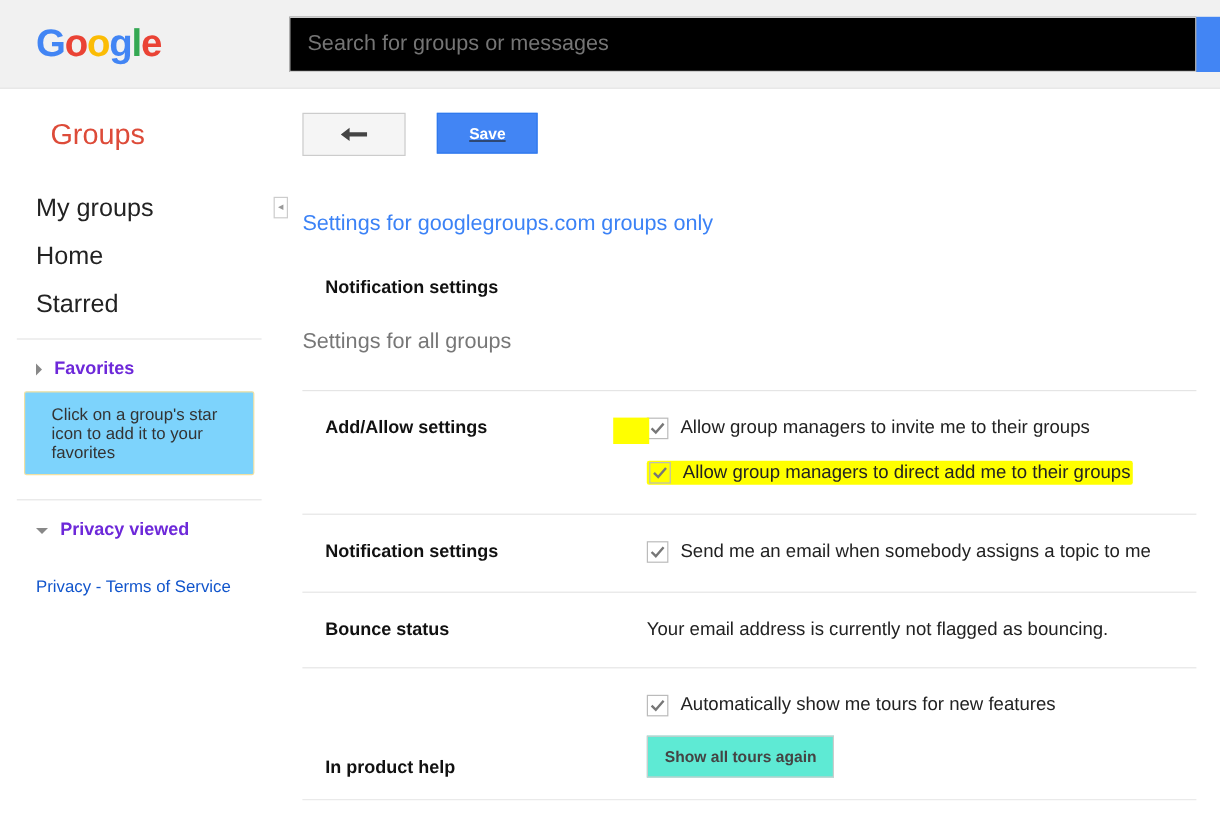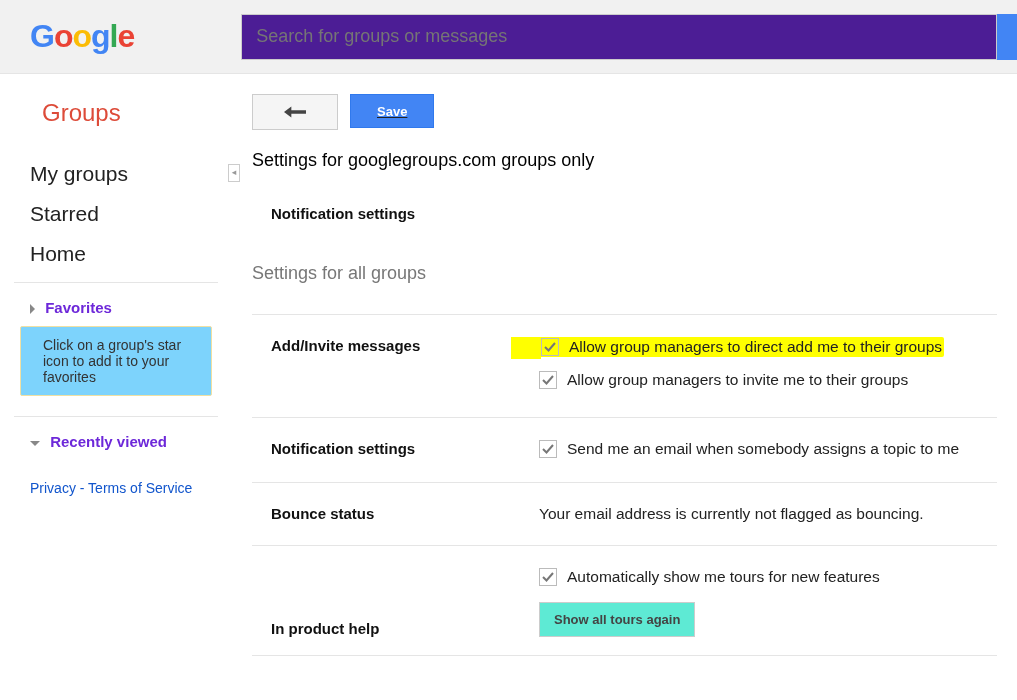--- a/index.html
+++ b/index.html
@@ -35,21 +35,21 @@
     margin-left: 95px;
     flex: 1;
     display: flex;
     align-items: center;
     height: 46px;
   }
   .searchbox {
     flex:1;
     height: 44px;
     border:1px solid #ccc;
-    background:#4c1d95;
+    background:#000000;
     font-size:18px;
     color:#888;
     padding: 0 14px;
     outline:none;
   }
   .searchbtn {
     width: 20px;
     height:46px;
     background:#4285F4;
   }
@@ -136,21 +136,21 @@
     font-size:14px;
   }
   .footer-links a { color:#1155cc; text-decoration:none; }
   .footer-links .sep { color:#1155cc; }
   .main {
     flex:1;
     padding: 20px 0 0 20px;
   }
   .toolbar {
     display:flex;
-    gap:12px;
+    gap:26px;
     text-decoration:underline;
   }
   .btn-back {
     width:84px; height:34px;
     border:1px solid #ccc;
     background:#f5f5f5;
     display:flex; align-items:center; justify-content:center;
     cursor:pointer;
   }
   .btn-back svg { width:22px; height:14px; }
@@ -158,23 +158,23 @@
     height:34px;
     padding:0 26px;
     background:#4285F4;
     border:1px solid #3079ed;
     color:#fff;
     font-weight:bold;
     font-size:13px;
     cursor:pointer;
   }
   .page-sub {
-    margin-top: 20px;
+    margin-top: 46px;
     font-size:18px;
-    color:#000000;
+    color:#3b82f6;
   }
   .section-sub {
     font-size:18px;
     color:#777;
   }
   .setting-block {
     display:flex;
     margin-top: 34px;
   }
   .setting-label {
@@ -245,35 +245,35 @@
   </div>
 </div>
 
 <div class="layout">
   <div class="sidebar">
     <div class="sidebar-collapse">◂</div>
     <div class="groups-title">Groups</div>
 
     <div class="nav">
       <a href="#">My groups</a>
+      <a href="#">Home</a>
       <a href="#">Starred</a>
-      <a href="#">Home</a>
     </div>
 
     <div class="section-divider"></div>
     <div class="section-head">
       <span class="tri tri-right"></span>
       <span>Favorites</span>
     </div>
     <div class="fav-hint">Click on a group's star icon to add it to your favorites</div>
 
     <div class="section-divider" style="margin-top:20px"></div>
     <div class="section-head">
       <span class="tri tri-down"></span>
-      <span>Recently viewed</span>
+      <span>Privacy viewed</span>
     </div>
 
     <div class="footer-links">
       <a href="#">Privacy</a>
       <span class="sep"> - </span>
       <a href="#">Terms of Service</a>
     </div>
   </div>
 
   <div class="main">
@@ -285,47 +285,47 @@
       </div>
       <button class="btn-save">Save</button>
     </div>
 
     <div class="page-sub">Settings for googlegroups.com groups only</div>
 
     <div class="setting-block">
       <div class="setting-label">Notification settings</div>
     </div>
 
-    <div class="section-sub" style="margin-top:41px">Settings for all groups</div>
+    <div class="section-sub" style="margin-top:26px">Settings for all groups</div>
 
     <div class="hr" style="margin-top:30px"></div>
 
     <div class="setting-block" style="margin-top:22px;align-items:flex-start;">
       <div class="setting-label" style="position:relative;">
-        <span>Add/Invite messages</span>
+        <span>Add/Allow settings</span>
         <span class="hl-pad" style="position:absolute;left:240px;top:0;height:22px;width:30px;"></span>
       </div>
       <div class="setting-body">
+        <div class="cbrow">
+          <span class="cb">
+            <svg viewBox="0 0 12 12">
+                <path d="M1 6 L4.5 9.5 L11 2" stroke="#777" stroke-width="2" fill="none"></path>
+              </svg>
+          </span>
+          <span>Allow group managers to invite me to their groups</span>
+        </div>
         <div class="cbrow" style="margin-bottom:14px;">
           <span class="hl" style="display:inline-flex;align-items:center;">
             <span class="cb">
               <svg viewBox="0 0 12 12">
                   <path d="M1 6 L4.5 9.5 L11 2" stroke="#777" stroke-width="2" fill="none"></path>
                 </svg>
             </span>
             <span>Allow group managers to direct add me to their groups</span>
           </span>
-        </div>
-        <div class="cbrow">
-          <span class="cb">
-            <svg viewBox="0 0 12 12">
-                <path d="M1 6 L4.5 9.5 L11 2" stroke="#777" stroke-width="2" fill="none"></path>
-              </svg>
-          </span>
-          <span>Allow group managers to invite me to their groups</span>
         </div>
       </div>
     </div>
 
     <div class="hr" style="margin-top:10px"></div>
 
     <div class="setting-block" style="margin-top:22px">
       <div class="setting-label">Notification settings</div>
       <div class="setting-body">
         <div class="cbrow">

